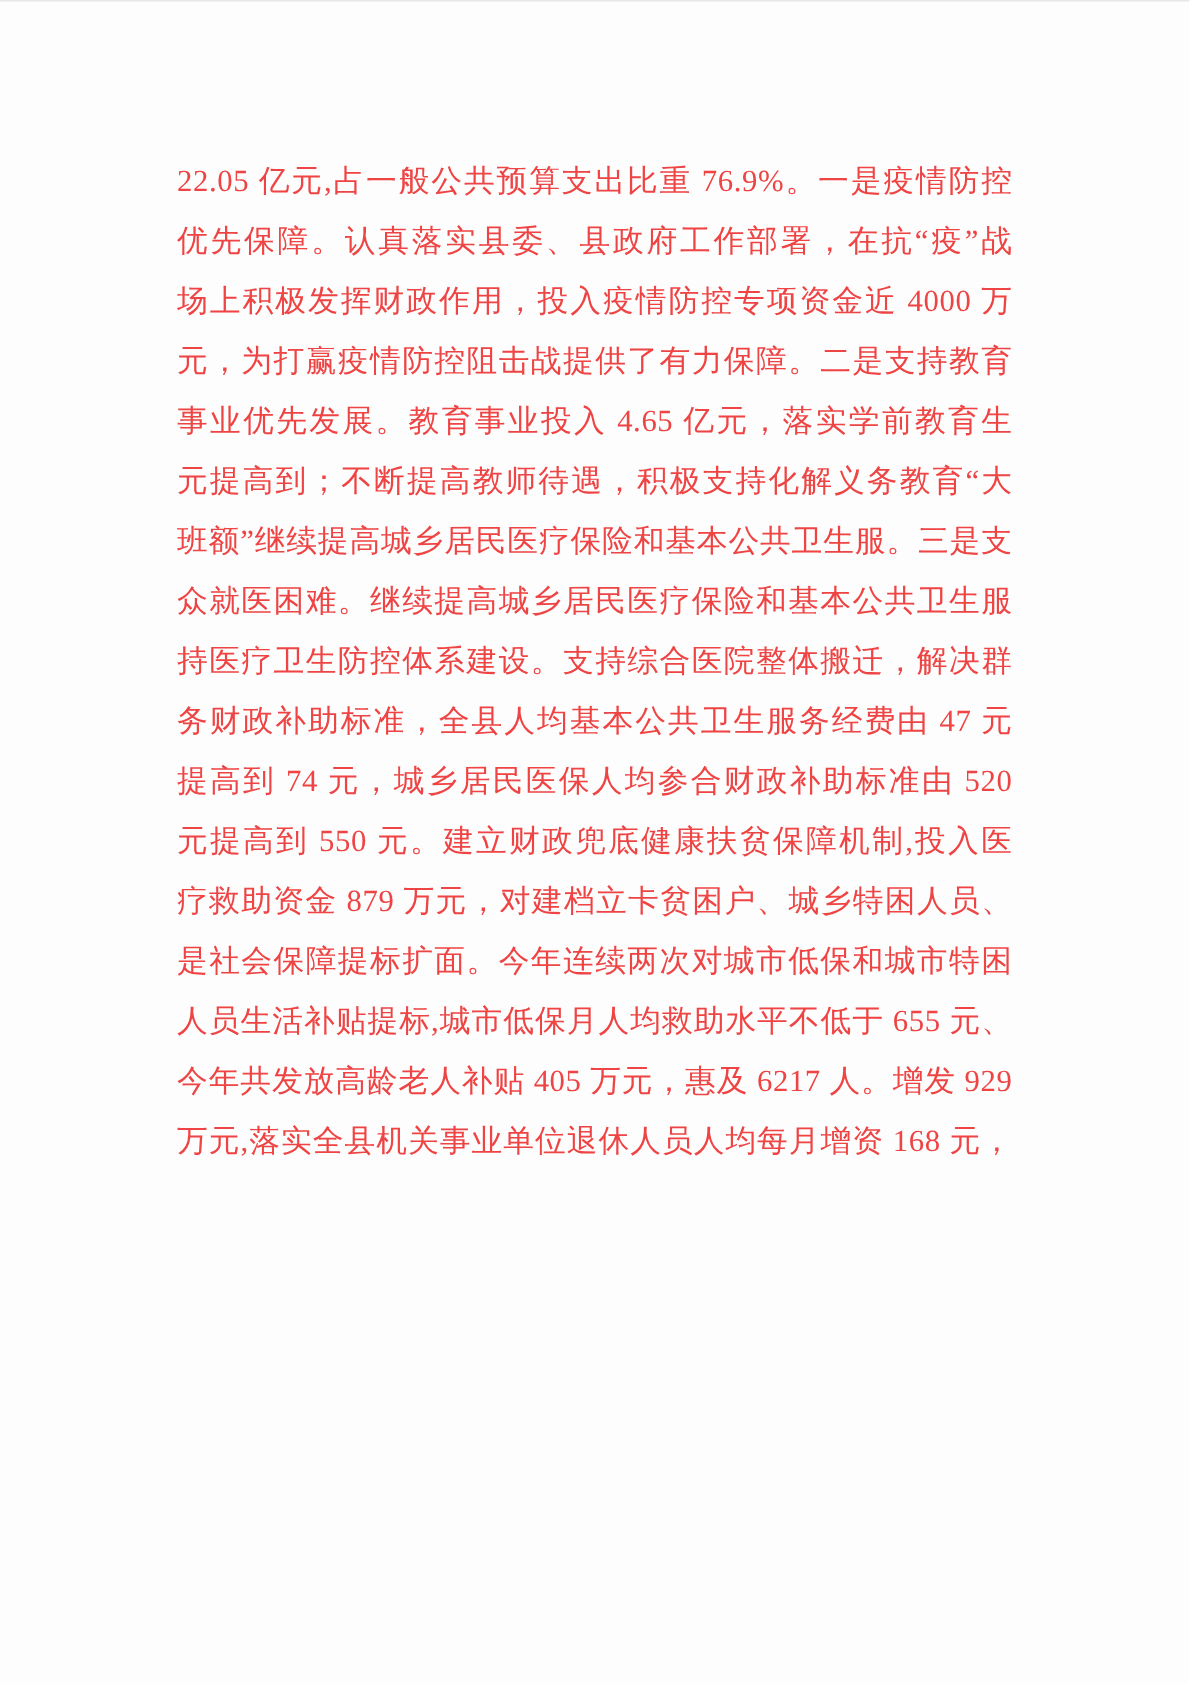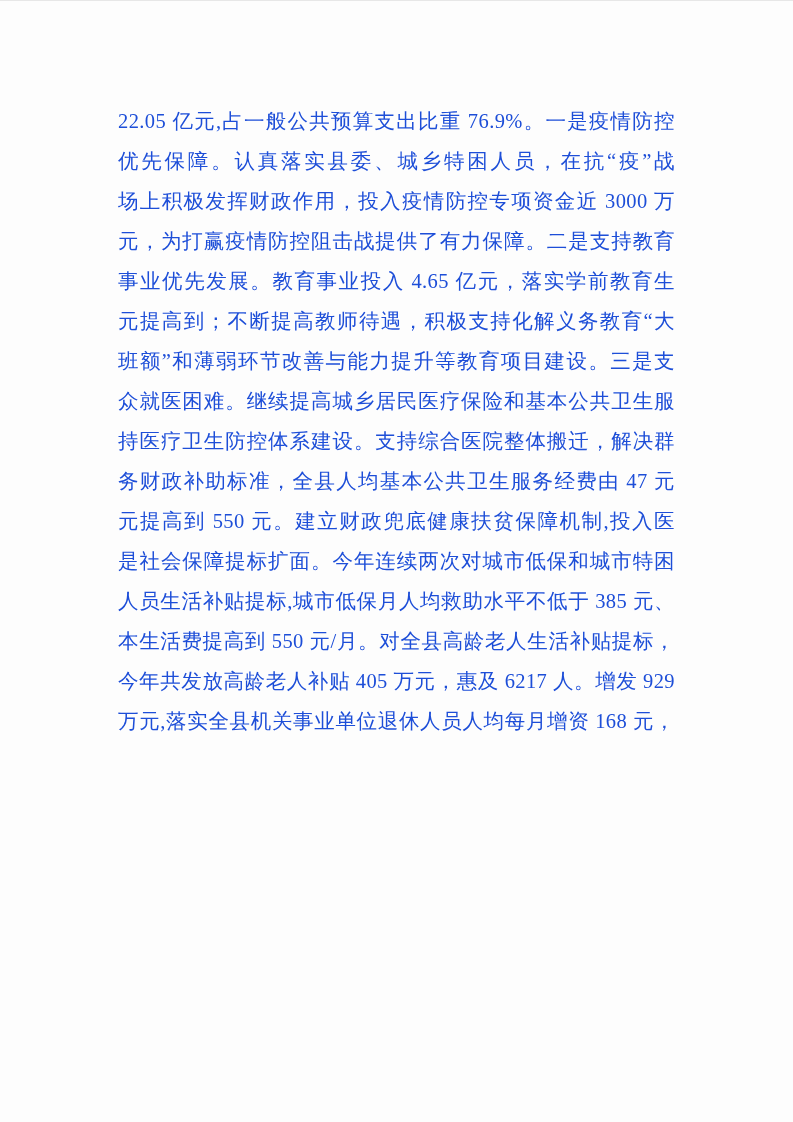--- a/index.html
+++ b/index.html
@@ -19,48 +19,49 @@
     background: #fdfdfd;
     border-top: 1px solid #e7e7e7;
     box-sizing: border-box;
     overflow: hidden;
   }
   .text-block {
     position: absolute;
     left: 118px;
     top: 100px;
     width: 557px;
-    color: #1d4ed8;
+    color: #ef4444;
   }
   .line {
     height: 40px;
     line-height: 40px;
     font-size: 20.5px;
     text-align: justify;
     text-align-last: justify;
     -moz-text-align-last: justify;
     text-justify: inter-character;
     letter-spacing: 0.4px;
   }
 </style>
 </head>
 <body>
 
 <div class="page">
   <div class="text-block">
     <div class="line">22.05 亿元,占一般公共预算支出比重 76.9%。一是疫情防控</div>
-    <div class="line">优先保障。认真落实县委、城乡特困人员，在抗“疫”战</div>
-    <div class="line">场上积极发挥财政作用，投入疫情防控专项资金近 3000 万</div>
+    <div class="line">优先保障。认真落实县委、县政府工作部署，在抗“疫”战</div>
+    <div class="line">场上积极发挥财政作用，投入疫情防控专项资金近 4000 万</div>
     <div class="line">元，为打赢疫情防控阻击战提供了有力保障。二是支持教育</div>
     <div class="line">事业优先发展。教育事业投入 4.65 亿元，落实学前教育生</div>
     <div class="line">元提高到；不断提高教师待遇，积极支持化解义务教育“大</div>
-    <div class="line">班额”和薄弱环节改善与能力提升等教育项目建设。三是支</div>
+    <div class="line">班额”继续提高城乡居民医疗保险和基本公共卫生服。三是支</div>
     <div class="line">众就医困难。继续提高城乡居民医疗保险和基本公共卫生服</div>
     <div class="line">持医疗卫生防控体系建设。支持综合医院整体搬迁，解决群</div>
     <div class="line">务财政补助标准，全县人均基本公共卫生服务经费由 47 元</div>
+    <div class="line">提高到 74 元，城乡居民医保人均参合财政补助标准由 520</div>
     <div class="line">元提高到 550 元。建立财政兜底健康扶贫保障机制,投入医</div>
+    <div class="line">疗救助资金 879 万元，对建档立卡贫困户、城乡特困人员、</div>
     <div class="line">是社会保障提标扩面。今年连续两次对城市低保和城市特困</div>
-    <div class="line">人员生活补贴提标,城市低保月人均救助水平不低于 385 元、</div>
-    <div class="line">本生活费提高到 550 元/月。对全县高龄老人生活补贴提标，</div>
+    <div class="line">人员生活补贴提标,城市低保月人均救助水平不低于 655 元、</div>
     <div class="line">今年共发放高龄老人补贴 405 万元，惠及 6217 人。增发 929</div>
     <div class="line">万元,落实全县机关事业单位退休人员人均每月增资 168 元，</div>
   </div>
 </div>
 
 </body></html>

